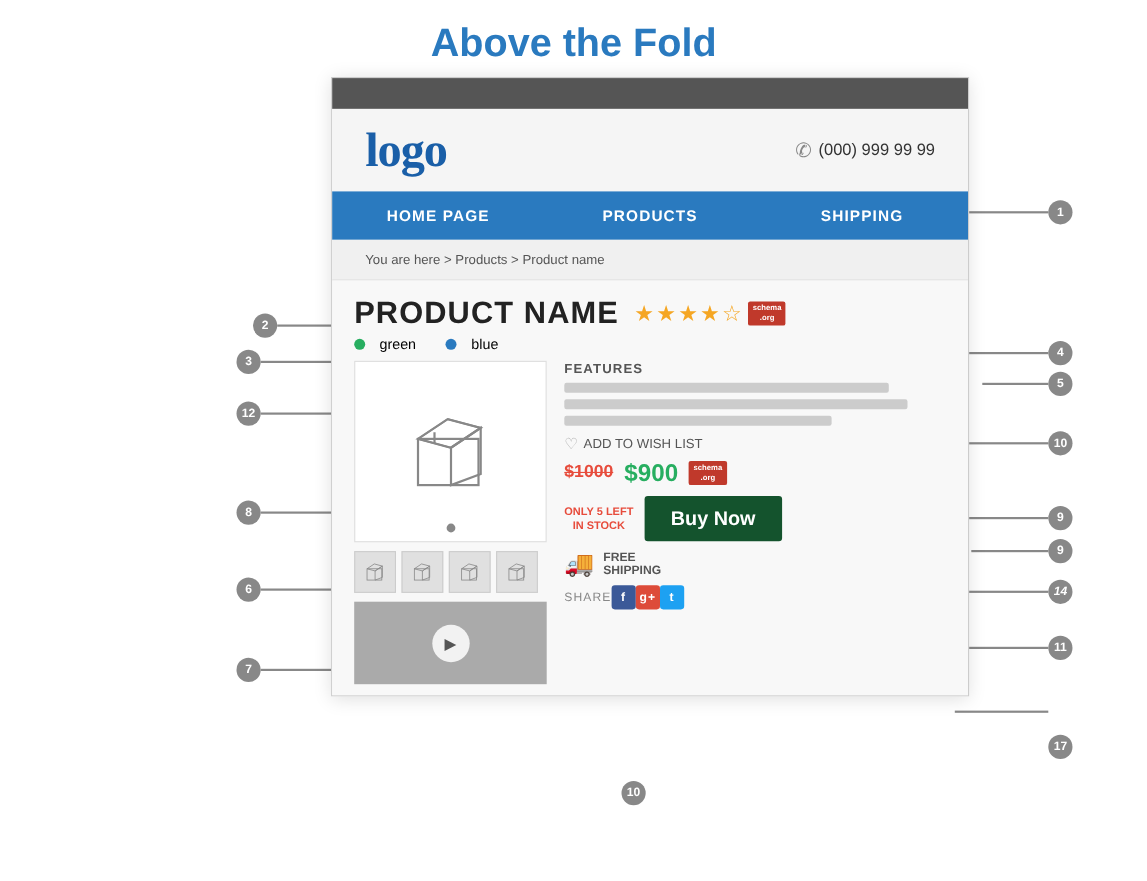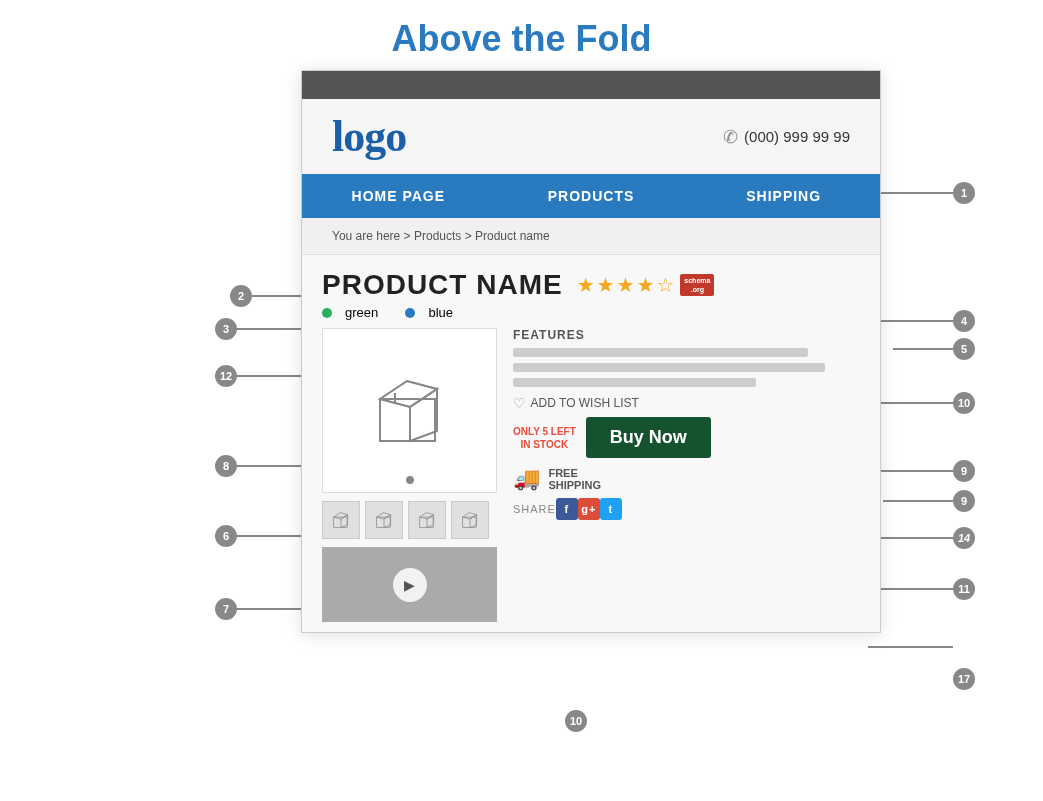--- a/index.html
+++ b/index.html
@@ -496,20 +496,28 @@
             <div class="features-title">FEATURES</div>
             <div class="feature-line long"></div>
             <div class="feature-line medium"></div>
             <div class="feature-line short"></div>
 
             <div class="wishlist-row">
               <span class="heart-icon">♡</span>
               <span>ADD TO WISH LIST</span>
             </div>
 
+            <div class="price-row">
+              <span class="price-old">$1000</span>
+              <span class="price-new">$900</span>
+              <div class="schema-badge">
+                <span>schema</span>
+                <span>.org</span>
+              </div>
+            </div>
 
             <div class="buy-row">
               <div class="stock-text">ONLY 5 LEFT<br>IN STOCK</div>
               <button class="buy-btn">Buy Now</button>
             </div>
 
             <div class="shipping-row">
               <span class="truck-icon">🚚</span>
               <span>FREE<br>SHIPPING</span>
             </div>

